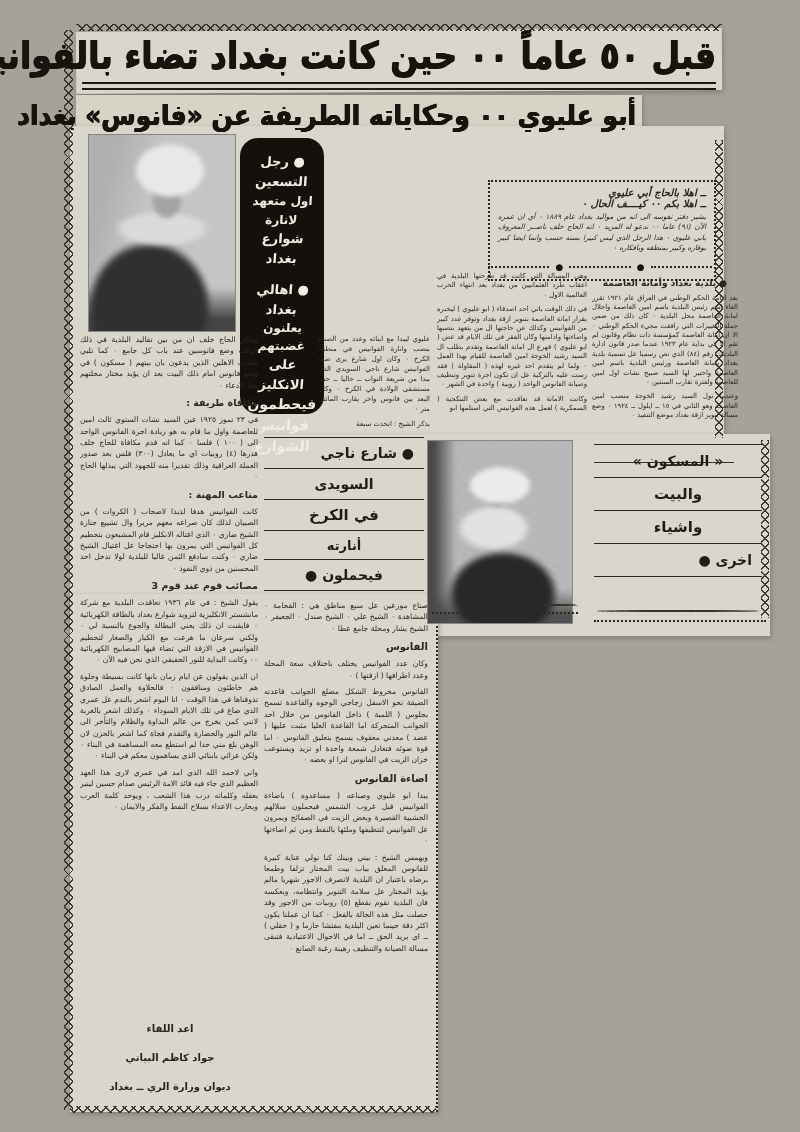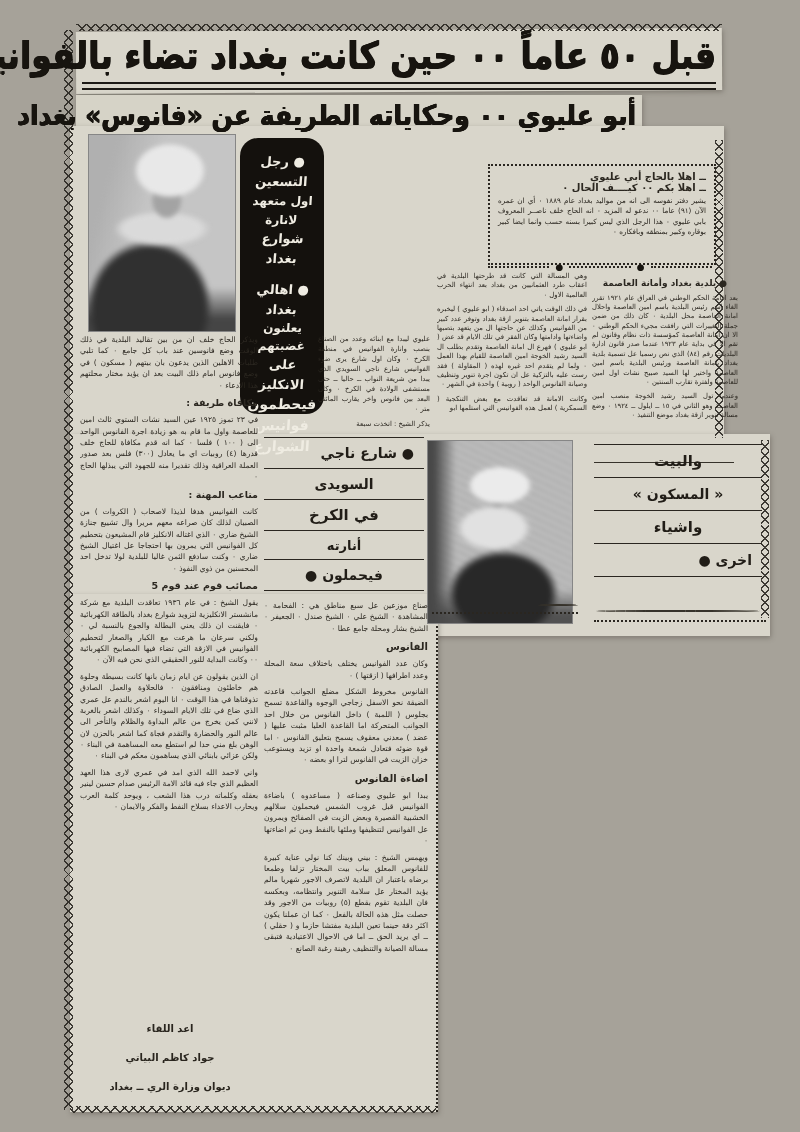--- a/index.html
+++ b/index.html
@@ -77,21 +77,21 @@
     <div style="font-size:12px;line-height:1.55;">اول متعهد لانارة</div>
     <div style="font-size:13px;line-height:1.55;margin-bottom:10px;">شوارع بغداد</div>
     <div style="font-size:13px;line-height:1.5;">● اهالي بغداد</div>
     <div style="font-size:12px;line-height:1.5;">يعلنون غضبتهم</div>
     <div style="font-size:13px;line-height:1.5;">على الانكليز</div>
     <div style="font-size:14px;line-height:1.5;">فيحطمون</div>
     <div style="font-size:14px;line-height:1.5;">فوانيس</div>
     <div style="font-size:14px;line-height:1.5;">الشوارع</div>
   </div>
 
-  <div class="dotbox" style="left:488px;top:164px;width:208px;height:88px;">
+  <div class="dotbox" style="left:488px;top:180px;width:208px;height:88px;font-style:italic;">
     <div style="font-size:10px;font-weight:bold;text-align:right;">ــ اهلا بالحاج أبي عليوي</div>
     <div style="font-size:10px;font-weight:bold;text-align:right;margin-bottom:3px;">ــ اهلا بكم ٠٠ كيــــف الحال ٠</div>
     <div style="font-size:7.2px;line-height:1.45;text-align:justify;">يشير دفتر نفوسه الى انه من مواليد بغداد عام ١٨٨٩ ٠ أي ان عمره الآن (٩١) عاما ٠٠ ندعو له المزيد ٠ انه الحاج خلف ناصــر المعروف بابي عليوي ٠ هذا الرجل الذي ليس كبيرا بسنه حسب وانما ايضا كبير بوقاره وكبير بمنطقه وبافكاره ٠</div>
   </div>
 
   <div class="decor-row" style="left:488px;top:262px;width:224px;font-size:9px;">
     <span class="dots"></span>
     <span>●</span>
     <span class="dots"></span>
     <span>●</span>
@@ -129,22 +129,22 @@
       radial-gradient(ellipse 46px 28px at 50% 26%, #ece9dd 0 60%, rgba(236,233,221,0) 70%),
       radial-gradient(ellipse 17px 20px at 49% 31%, #90897b 0 50%, rgba(144,137,123,0) 62%),
       radial-gradient(ellipse 55px 34px at 46% 48%, #e2dfd3 0 55%, rgba(226,223,211,0) 68%),
       radial-gradient(ellipse 78px 62px at 52% 82%, #2d2922 0 60%, rgba(45,41,34,0) 72%),
       linear-gradient(to right, #4d4940 0 12px, rgba(77,73,64,0) 34px),
       linear-gradient(to top, #56524a 0 14px, rgba(86,82,74,0) 40px),
       repeating-linear-gradient(25deg, rgba(120,115,104,.25) 0 3px, rgba(198,195,185,.25) 3px 7px);"></div>
   </div>
 
   <div class="listbox" style="left:594px;top:444px;width:168px;">
+    <div class="row" style="height:32px;font-size:14px;justify-content:center;">« المسكون »</div>
     <div class="row" style="height:32px;font-size:15px;justify-content:center;">والبيت</div>
-    <div class="row" style="height:32px;font-size:14px;justify-content:center;">« المسكون »</div>
     <div class="row" style="height:32px;font-size:15px;justify-content:center;text-align:center;">واشياء</div>
     <div class="row" style="height:32px;font-size:14px;">اخرى ●</div>
   </div>
   <div class="wavyline" style="left:596px;top:610px;width:164px;"></div>
   <div class="dotline" style="left:594px;top:620px;width:172px;"></div>
   <div class="wavyline" style="left:538px;top:604px;width:40px;"></div>
   <div class="dotline" style="left:432px;top:612px;width:146px;"></div>
 
   <div class="col" style="left:264px;top:600px;width:164px;height:506px;font-size:7.6px;line-height:1.5;">
     <p>صناع موزعين عل سبع مناطق هي : الفحامة ٠ المشاهدة ٠ الشيخ علي ٠ الشيخ صندل ٠ الجعيفر ٠ الشيخ بشار ومحلة جامع عطا ٠</p>
@@ -155,21 +155,21 @@
     <p>يبدا ابو عليوي وصناعه ( مساعدوه ) باضاءة الفوانيس قبل غروب الشمس فيحملون سلالهم الخشبية القصيرة وبعض الزيت في الصفائح ويمرون عل الفوانيس لتنظيفها وملئها بالنفط ومن ثم اضاءتها ٠</p>
     <p>ويهمس الشيخ : بيني وبينك كنا نولي عناية كبيرة للفانوس المعلق بباب بيت المختار تزلفا وطمعا برضاه باعتبار ان البلدية لاتصرف الاجور شهريا مالم يؤيد المختار عل سلامة التنوير وانتظامه، وبعكسه فان البلدية تقوم بقطع (٥) روبيات من الاجور وقد حصلت مثل هذه الحالة بالفعل ٠ كما ان عملنا يكون اكثر دقة حينما تعين البلدية مفتشا حازما و ( حقلي ) ــ اي يريد الحق ــ اما في الاحوال الاعتيادية فتبقى مسالة الصيانة والتنظيف رهينة رغبة الصانع ٠</p>
   </div>
 
   <div class="col" style="left:80px;top:334px;width:178px;height:676px;font-size:7.6px;line-height:1.5;">
     <p>ويذكر الحاج خلف ان من بين تقاليد البلدية في ذلك الوقت وضع فانوسين عند باب كل جامع ٠ كما تلبي طلبات الاهلين الذين يدعون بان بيتهم ( مسكون ) في وضع فانوس امام ذلك البيت بعد ان يؤيد مختار محلتهم هذا الادعاء ٠</p>
     <div class="hd" style="font-size:9.5px;">مكافاة طريفة :</div>
     <p>في ٢٣ تموز ١٩٢٥ عين السيد نشات الستوي ثالث امين للعاصمة واول ما قام به هو زيادة اجرة الفانوس الواحد الى ( ١٠٠ ) فلسا ٠ كما انه قدم مكافاة للحاج خلف قدرها (٤) روبيات اي ما يعادل (٣٠٠) فلس بعد صدور العملة العراقية وذلك تقديرا منه للجهود التي يبذلها الحاج ٠</p>
     <div class="hd" style="font-size:9.5px;">متاعب المهنة :</div>
     <p>كانت الفوانيس هدفا لذيذا لاصحاب ( الكروات ) من الصبيان لذلك كان صراعه معهم مريرا وال تشييع جنازة الشيخ ضاري ٠ الذي اغتاله الانكليز قام المشيعون بتحطيم كل الفوانيس التي يمرون بها احتجاجا عل اغتيال الشيخ ضاري ٠ وكنت سادفع الثمن غاليا للبلدية لولا تدخل احد المحسنين من ذوي النفوذ ٠</p>
-    <div class="hd" style="font-size:9.5px;">مصائب قوم عند قوم 5</div>
+    <div class="hd" style="font-size:9.5px;">مصائب قوم عند قوم 3</div>
     <p>يقول الشيخ : في عام ١٩٣٦ تعاقدت البلدية مع شركة مانشستر الانكليزية لتزويد شوارع بغداد بالطاقة الكهربائية ٠ فايقنت ان ذلك يعني البطالة والجوع بالنسبة لي ٠ ولكني سرعان ما هرعت مع الكبار والصغار لتحطيم الفوانيس في الازقة التي تضاء فيها المصابيح الكهربائية ٠٠ وكانت البداية للنور الحقيقي الذي نحن فيه الآن ٠</p>
     <p>ان الذين يقولون عن ايام زمان بانها كانت بسيطة وحلوة هم خاطئون ومنافقون ٠ فالحلاوة والعمل الصادق تذوقناها في هذا الوقت ٠ انا اليوم اشعر بالندم عل عمري الذي ضاع في تلك الايام السوداء ٠ وكذلك اشعر بالغربة لانني كمن يخرج من عالم البداوة والظلام والتأخر الى عالم النور والحضارة والتقدم فجاة كما اشعر بالحزن لان الوهن بلغ مني حدا لم استطع معه المساهمة في البناء ٠ ولكن عزائي بابنائي الذي يساهمون معكم في البناء ٠</p>
     <p>واني لاحمد الله الذي امد في عمري لارى هذا العهد العظيم الذي جاء فيه قائد الامة الرئيس صدام حسين لينير بعقله وكلماته درب هذا الشعب ، ويوحد كلمة العرب ويحارب الاعداء بسلاح النفط والفكر والايمان ٠</p>
   </div>
 
   <div class="sig" style="left:92px;top:1014px;width:156px;font-size:10px;line-height:2.9;">
     <div>اعد اللقاء</div>
     <div>جواد كاظم البياتي</div>
     <div>ديوان وزارة الري ــ بغداد</div>
   </div>

